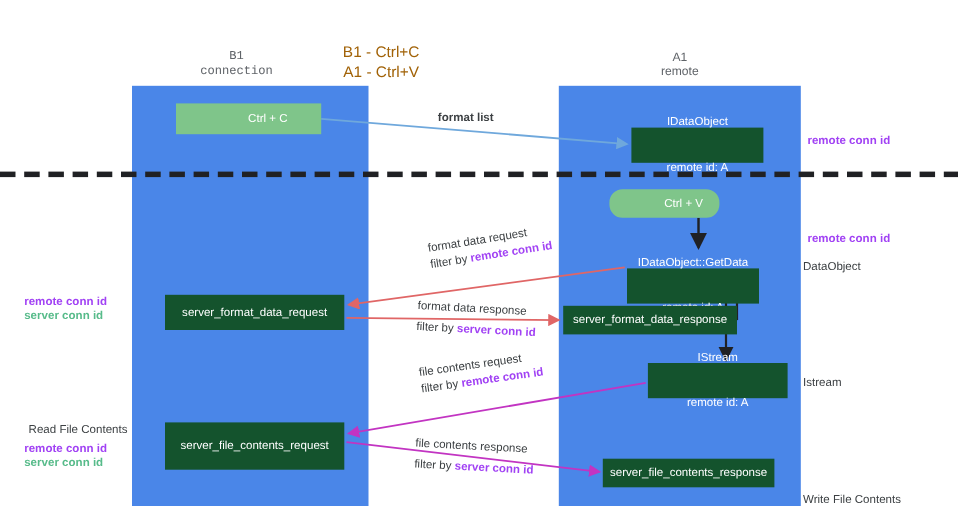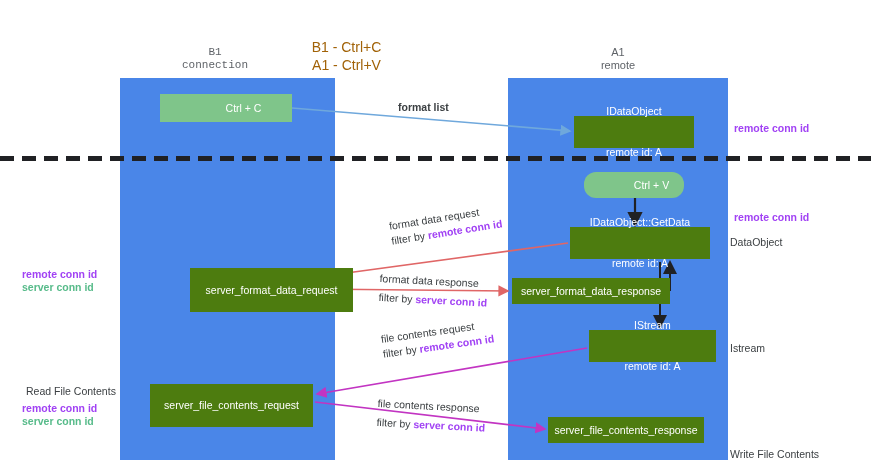--- a/index.html
+++ b/index.html
@@ -26,28 +26,28 @@
   
   .divider{position:absolute;left:0;top:156px;width:871px;height:5px;
            background-image:linear-gradient(to right,#202124 0 14px,transparent 14px 22px);
            background-size:22px 5px;}
 
   
   .node{position:absolute;box-sizing:border-box;display:flex;flex-direction:column;
         align-items:center;justify-content:center;color:#fff;font-size:10.5px;
         line-height:13px;text-align:center;}
   .node.green{background:#7fc58a;padding-left:35px;}
-  .node.orange{background:#4d7c0f;gap:28px;}
+  .node.orange{background:#14532d;gap:28px;}
   .node .l2{font-size:10.5px;}
 
   #n-ctrlc{left:160px;top:94px;width:132px;height:28px;}
   #n-idataobject{left:574px;top:116px;width:120px;height:32px;}
-  #n-ctrlv{left:584px;top:172px;width:100px;height:26px;border-radius:12px;}
-  #n-getdata{left:570px;top:227px;width:140px;height:32px;}
-  #n-sfdreq{left:150px;top:268px;width:163px;height:44px;margin-left:40px;}
+  #n-ctrlv{left:554px;top:172px;width:100px;height:26px;border-radius:12px;}
+  #n-getdata{left:570px;top:244px;width:120px;height:32px;}
+  #n-sfdreq{left:150px;top:268px;width:163px;height:32px;}
   #n-sfdresp{left:512px;top:278px;width:158px;height:26px;}
   #n-istream{left:589px;top:330px;width:127px;height:32px;}
   #n-sfcreq{left:150px;top:384px;width:163px;height:43px;}
   #n-sfcresp{left:548px;top:417px;width:156px;height:26px;text-align:right;}
 
   
   .ann{position:absolute;font-size:10.5px;line-height:13px;}
   .ann.purple{color:#a142f4;font-weight:bold;}
   .ann.green{color:#57bb8a;font-weight:bold;}
   .ann.plain{color:#3c4043;}

